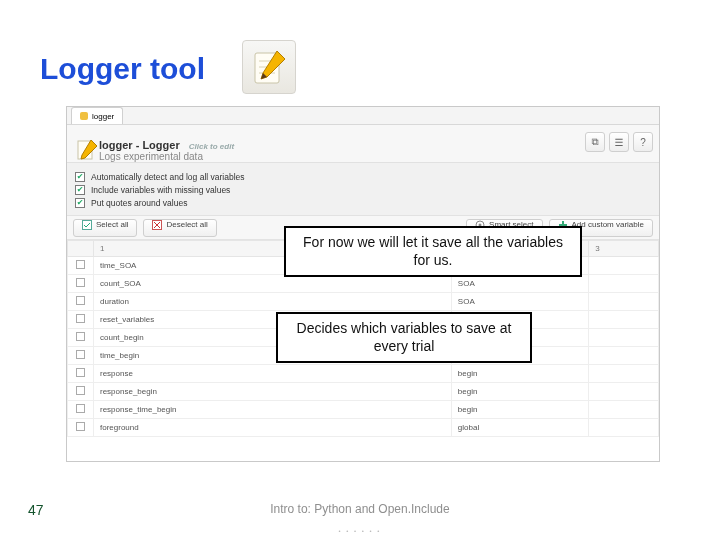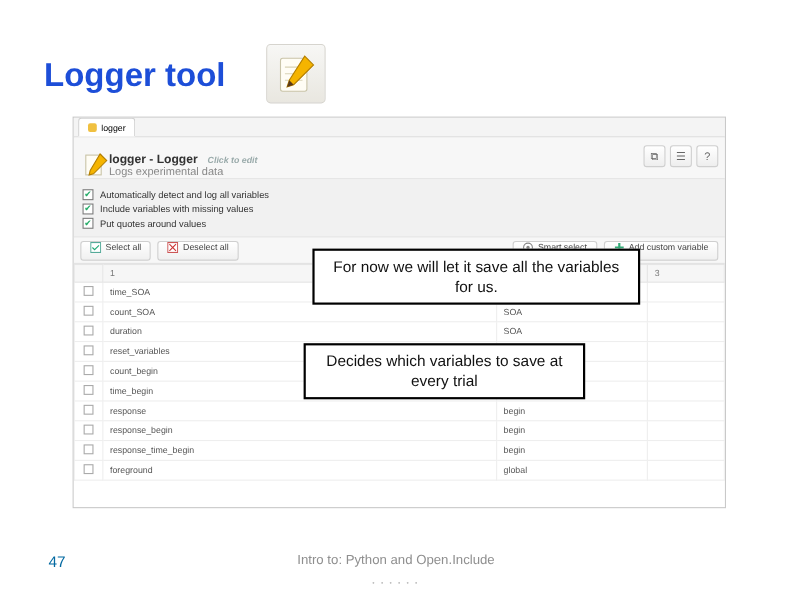--- a/index.html
+++ b/index.html
@@ -59,21 +59,21 @@
   td.cb .box { width:9px;height:9px; border:1px solid #aaa; display:inline-block;}
   
   .callout {
     position:absolute; background:#fff; border:2px solid #000;
     padding:6px 14px; font-size:14px; color:#111; text-align:center;
     line-height:1.25;
   }
   .callout.c1 { left:284px; top:226px; width:298px; }
   .callout.c2 { left:276px; top:280px; width:256px;margin-top:32px; }
   
-  .pagenum { position:absolute; left:44px; bottom:22px; font-size:14px; color:#0369a1;}
+  .pagenum { position:absolute; left:28px; bottom:22px; font-size:14px; color:#14532d;}
   .footer-text { position:absolute; left:0; right:0; bottom:24px; text-align:center; font-size:12px; color:#8f8f8f;}
   .tick-row { position:absolute; left:0; right:0; bottom:6px; text-align:center; font-size:6px; letter-spacing:2px; color:#bbb;}
 </style>
 </head>
 <body>
 
 <div class="slide-title">Logger tool</div>
 <div class="title-icon">
   <svg viewBox="0 0 40 40">
     <rect x="6" y="6" width="24" height="30" rx="2" fill="#fffdf5" stroke="#c9c4a8"></rect>

